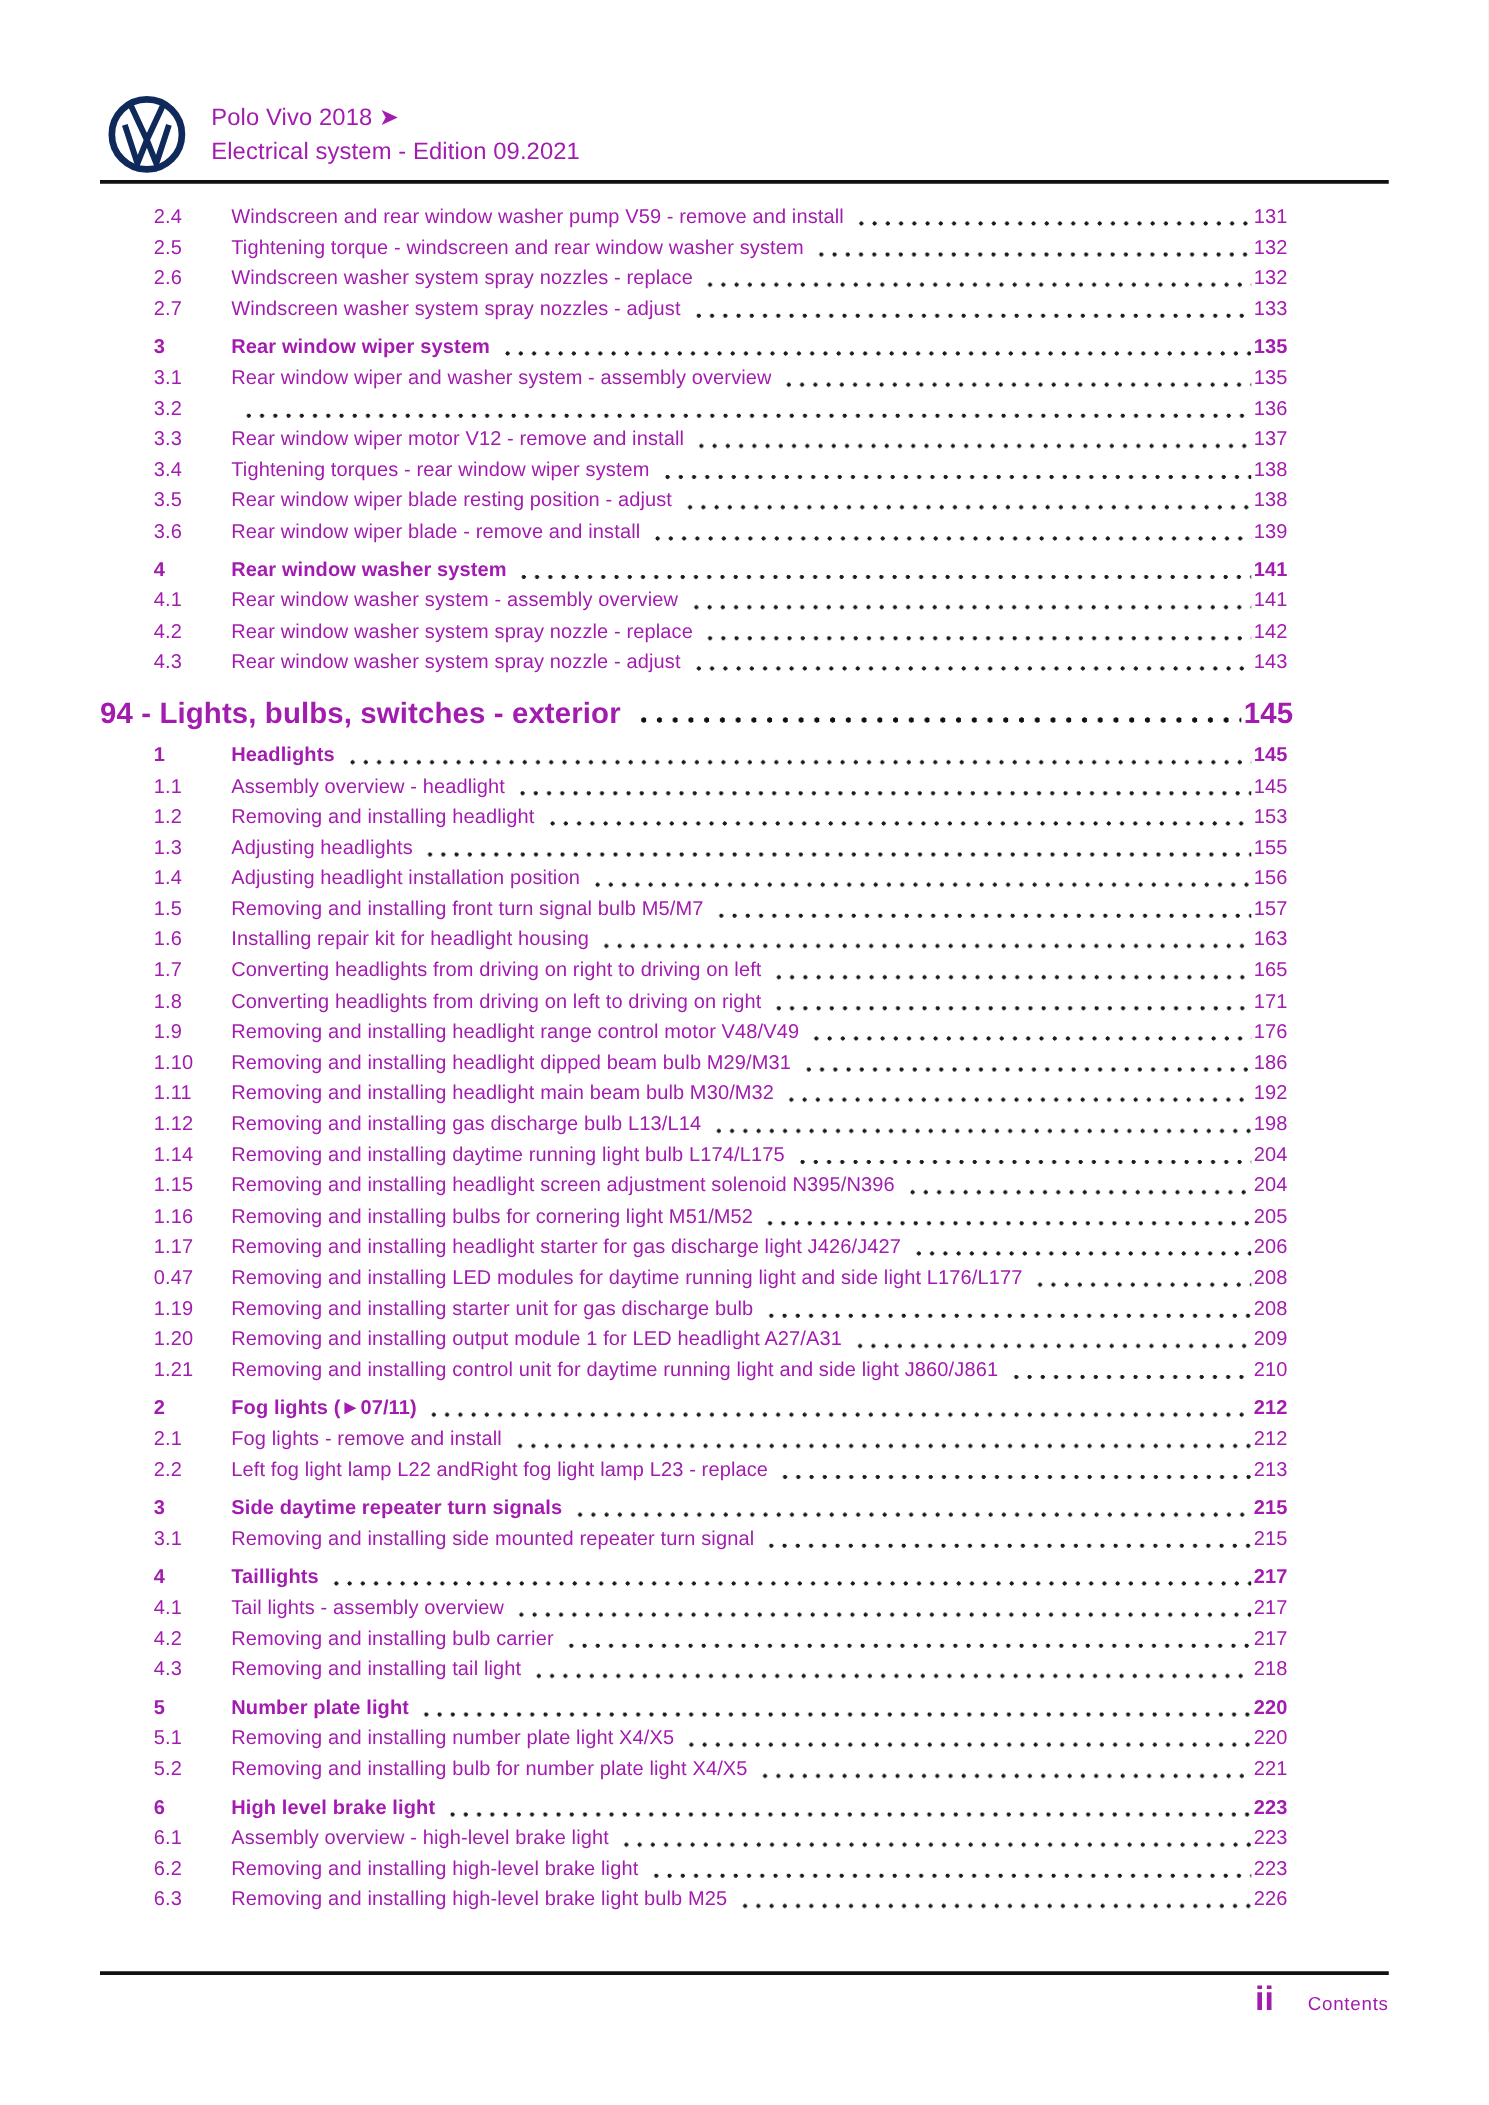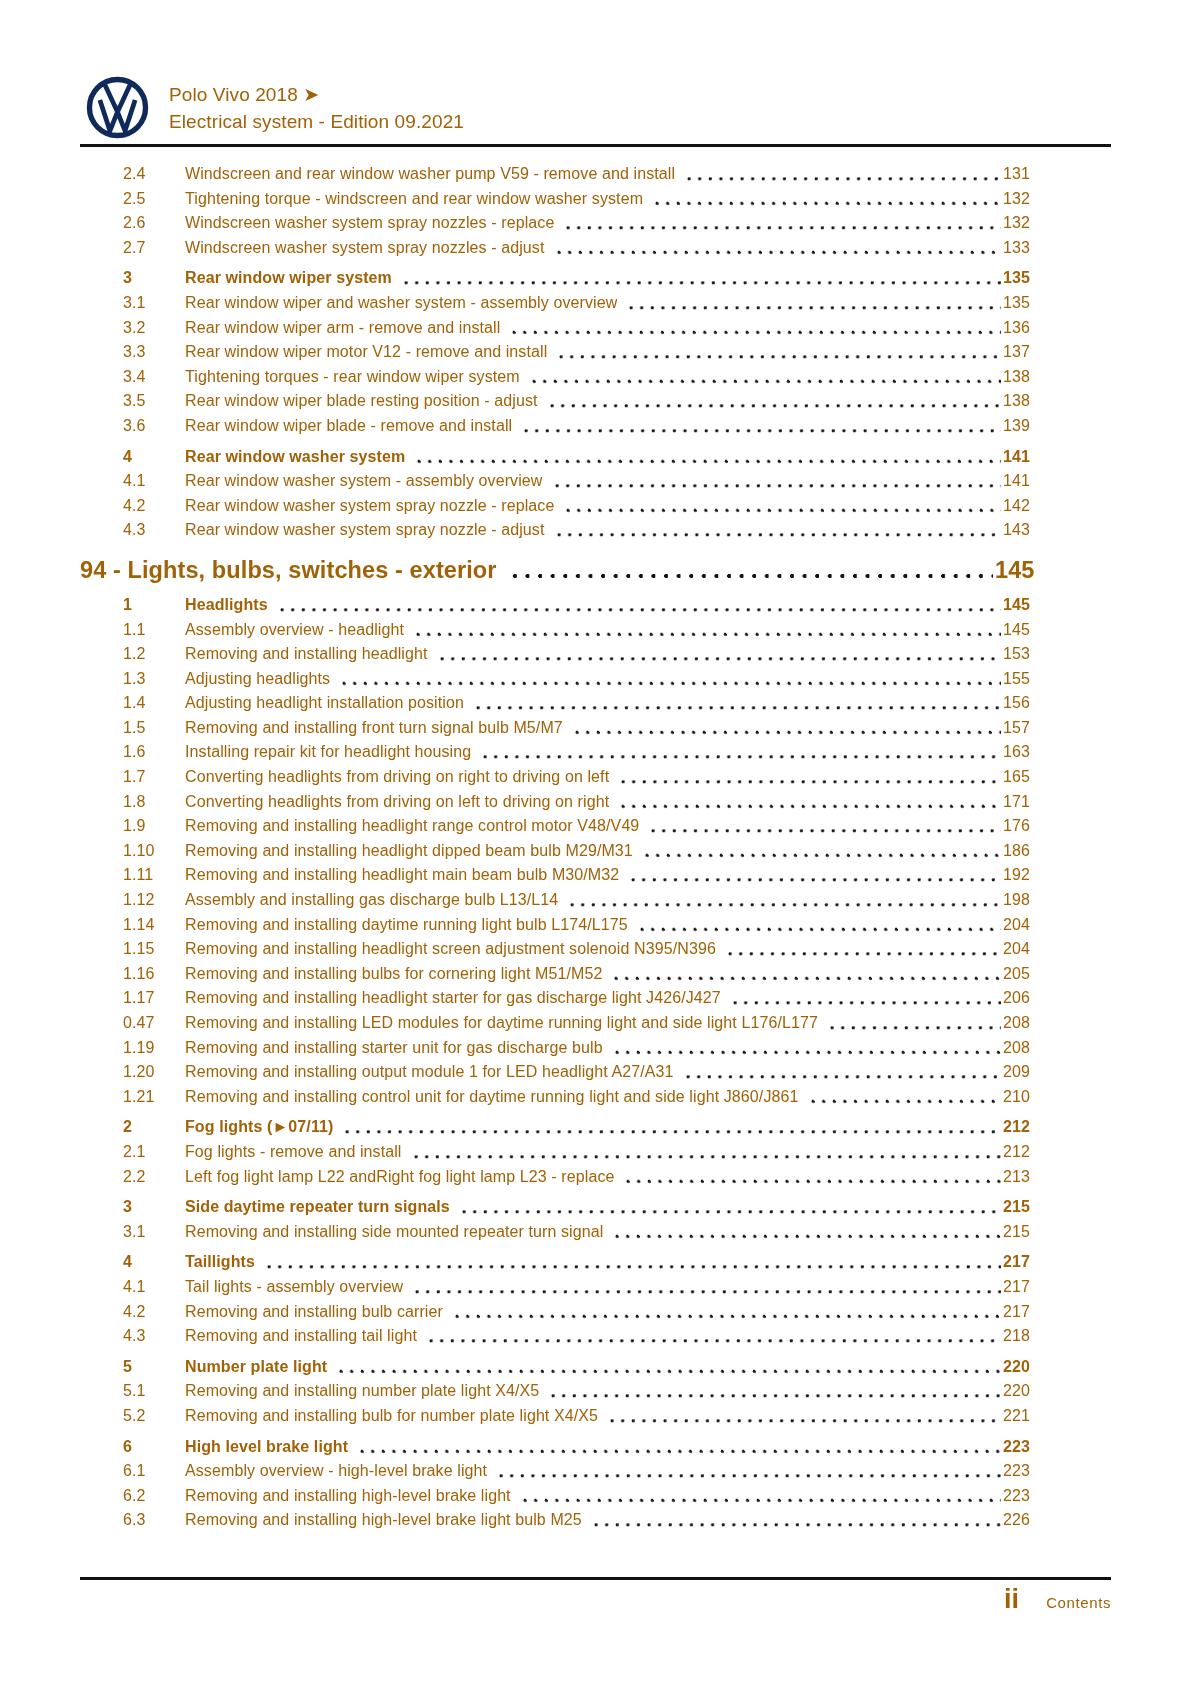--- a/index.html
+++ b/index.html
@@ -7,21 +7,21 @@
     position: relative;
     width: 1191px;
     height: 1684px;
     margin: 0 auto;
     background: #ffffff;
     box-sizing: border-box;
     padding: 76px 80px 70px 80px;
     display: flex;
     flex-direction: column;
     font-family: "Liberation Sans", sans-serif;
-    color: #a16207;
+    color: #a21caf;
     letter-spacing: 0.1px;
     overflow: hidden;
   }
   
   .hdr { display: flex; align-items: flex-start; gap: 20px; padding-left: 6px; }
   .logo { width: 63px; height: 63px; flex: 0 0 auto; color: #10295B; }
   .logo svg { display: block; }
   .hdr-text { padding-top: 5px; }
   .hdr-line { font-size: 19px; line-height: 27px; white-space: pre; }
   .rule { background: #111; border: 0; }
@@ -123,21 +123,20 @@
         <span class="pg">135</span>
       </div>
       <div class="row item">
         <span class="num">3.1</span>
         <span class="title">Rear window wiper and washer system - assembly overview</span>
         <span class="dots"></span>
         <span class="pg">135</span>
       </div>
       <div class="row item">
         <span class="num">3.2</span>
-        <span class="title">Rear window wiper arm - remove and install</span>
         <span class="dots"></span>
         <span class="pg">136</span>
       </div>
       <div class="row item">
         <span class="num">3.3</span>
         <span class="title">Rear window wiper motor V12 - remove and install</span>
         <span class="dots"></span>
         <span class="pg">137</span>
       </div>
       <div class="row item">
@@ -254,21 +253,21 @@
         <span class="pg">186</span>
       </div>
       <div class="row item">
         <span class="num">1.11</span>
         <span class="title">Removing and installing headlight main beam bulb M30/M32</span>
         <span class="dots"></span>
         <span class="pg">192</span>
       </div>
       <div class="row item">
         <span class="num">1.12</span>
-        <span class="title">Assembly and installing gas discharge bulb L13/L14</span>
+        <span class="title">Removing and installing gas discharge bulb L13/L14</span>
         <span class="dots"></span>
         <span class="pg">198</span>
       </div>
       <div class="row item">
         <span class="num">1.14</span>
         <span class="title">Removing and installing daytime running light bulb L174/L175</span>
         <span class="dots"></span>
         <span class="pg">204</span>
       </div>
       <div class="row item">

